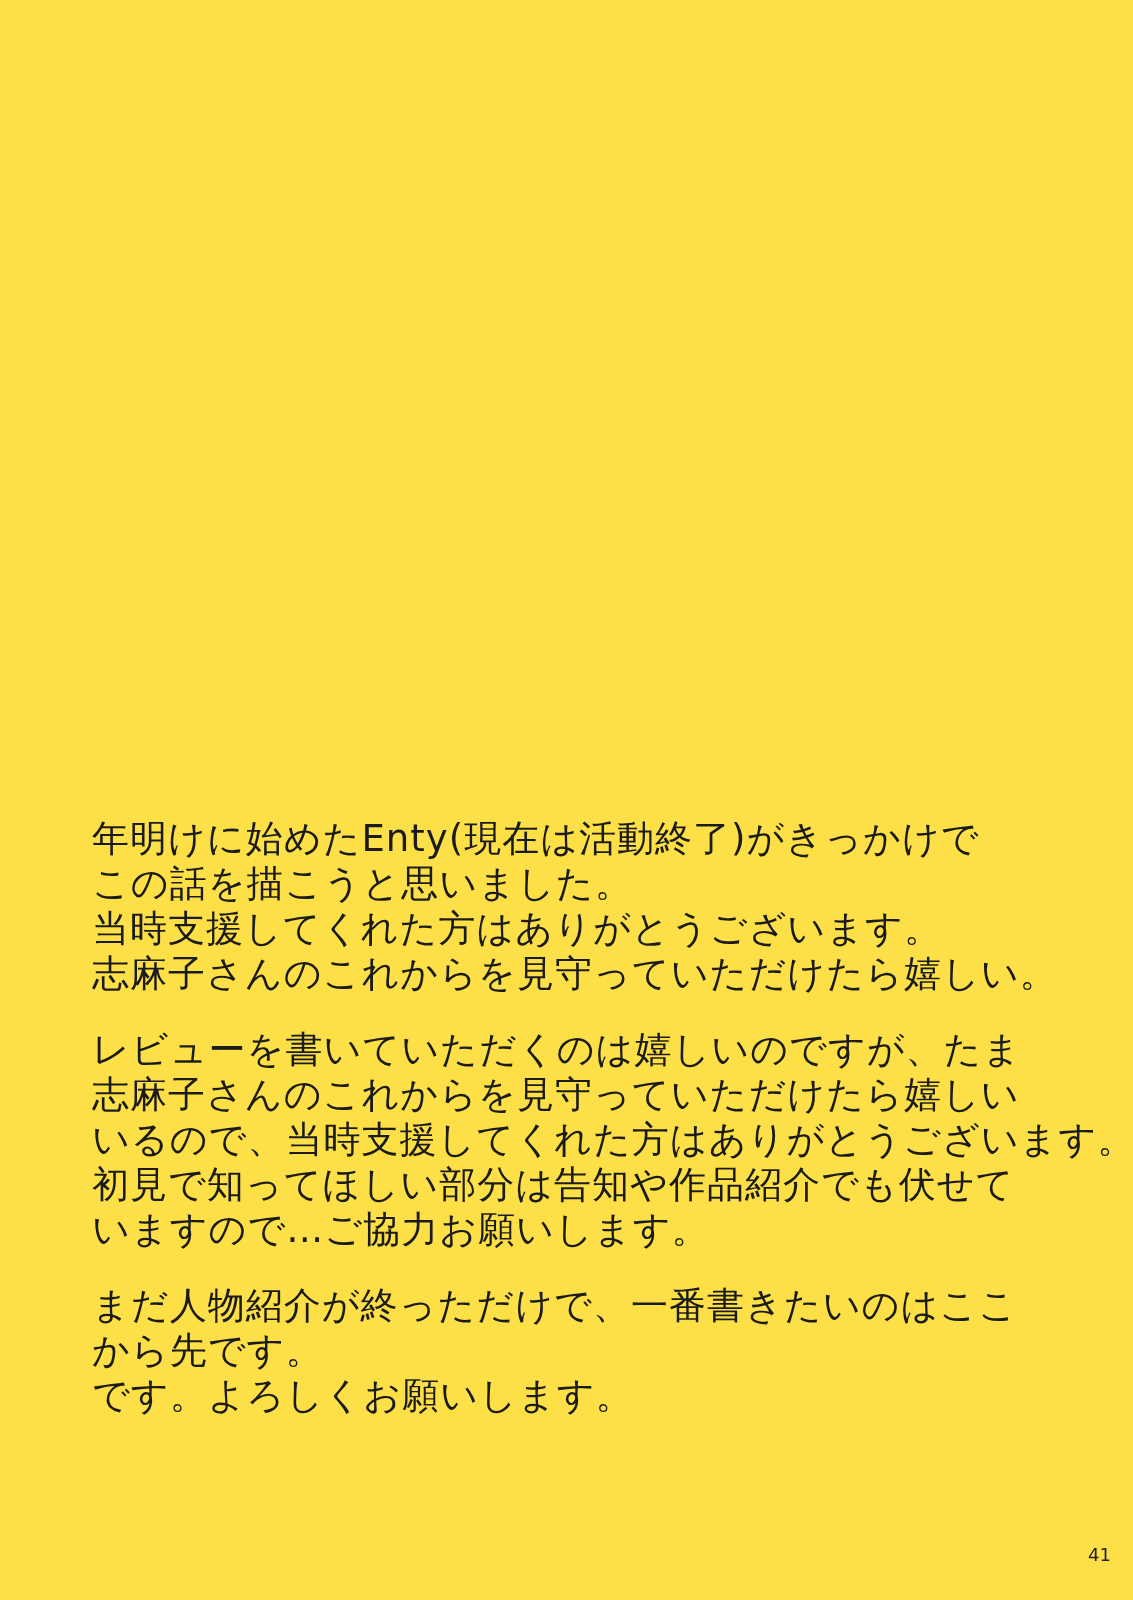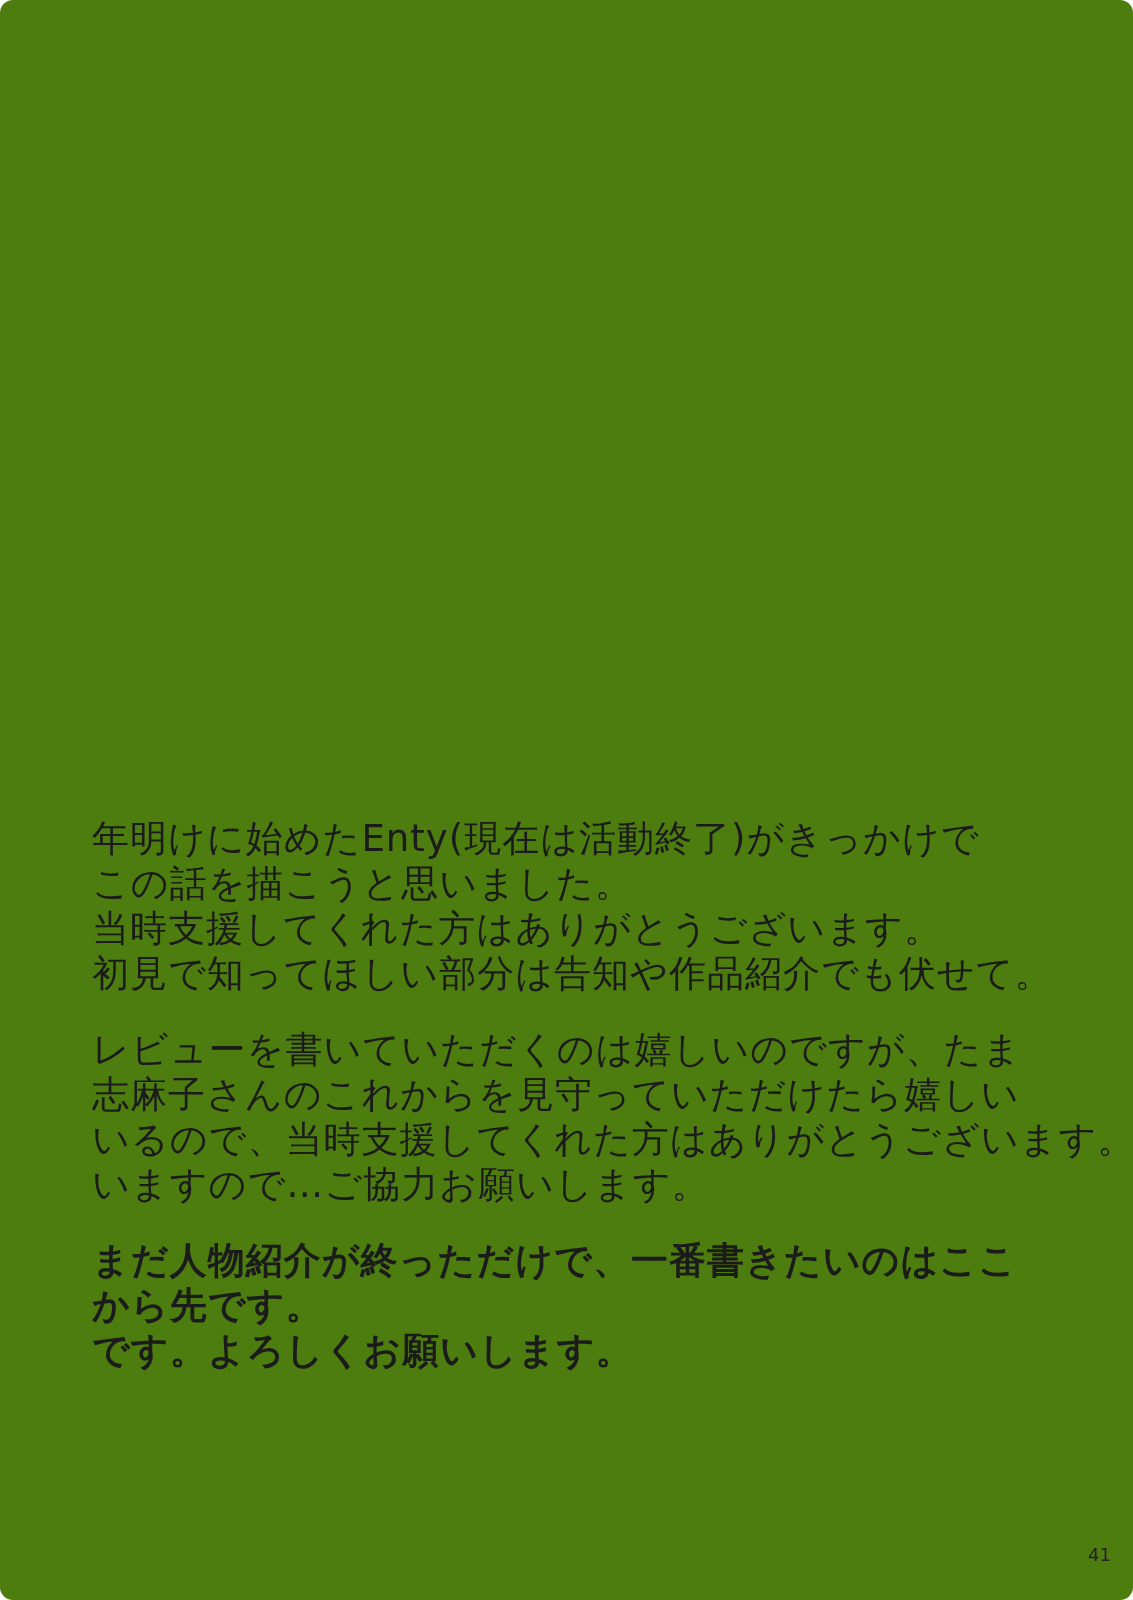--- a/index.html
+++ b/index.html
@@ -4,38 +4,36 @@
 <style>
   html, body {
     margin: 0;
     padding: 0;
     background: #ffffff;
   }
   .page {
     position: relative;
     width: 1133px;
     height: 1600px;
-    background: #4d7c0f;
+    background: #fde047;
     overflow: hidden;
     font-family: "DejaVu Sans", sans-serif;
-    border-radius: 13px;
   }
   .text-block {
     position: absolute;
     left: 92px;
     top: 816px;
     width: 980px;
     color: #1b1b1b;
   }
   .para {
     margin: 0 0 31px 0;
   }
   .para:last-child {
     margin-bottom: 9px;
-    font-weight: bold;
   }
   .line {
     font-size: 37px;
     line-height: 45px;
     letter-spacing: 1px;
     white-space: nowrap;
     color: #1b1b1b;
   }
   .page-number {
     position: absolute;
@@ -50,27 +48,28 @@
 </head>
 <body>
 
 <div class="page">
   <div class="text-block">
 
     <div class="para">
       <div class="line">年明けに始めたEnty(現在は活動終了)がきっかけで</div>
       <div class="line">この話を描こうと思いました。</div>
       <div class="line">当時支援してくれた方はありがとうございます。</div>
-      <div class="line">初見で知ってほしい部分は告知や作品紹介でも伏せて。</div>
+      <div class="line">志麻子さんのこれからを見守っていただけたら嬉しい。</div>
     </div>
 
     <div class="para">
       <div class="line">レビューを書いていただくのは嬉しいのですが、たま</div>
       <div class="line">志麻子さんのこれからを見守っていただけたら嬉しい</div>
       <div class="line">いるので、当時支援してくれた方はありがとうございます。</div>
+      <div class="line">初見で知ってほしい部分は告知や作品紹介でも伏せて</div>
       <div class="line">いますので…ご協力お願いします。</div>
     </div>
 
     <div class="para">
       <div class="line">まだ人物紹介が終っただけで、一番書きたいのはここ</div>
       <div class="line">から先です。</div>
       <div class="line">です。よろしくお願いします。</div>
     </div>
 
   </div>

